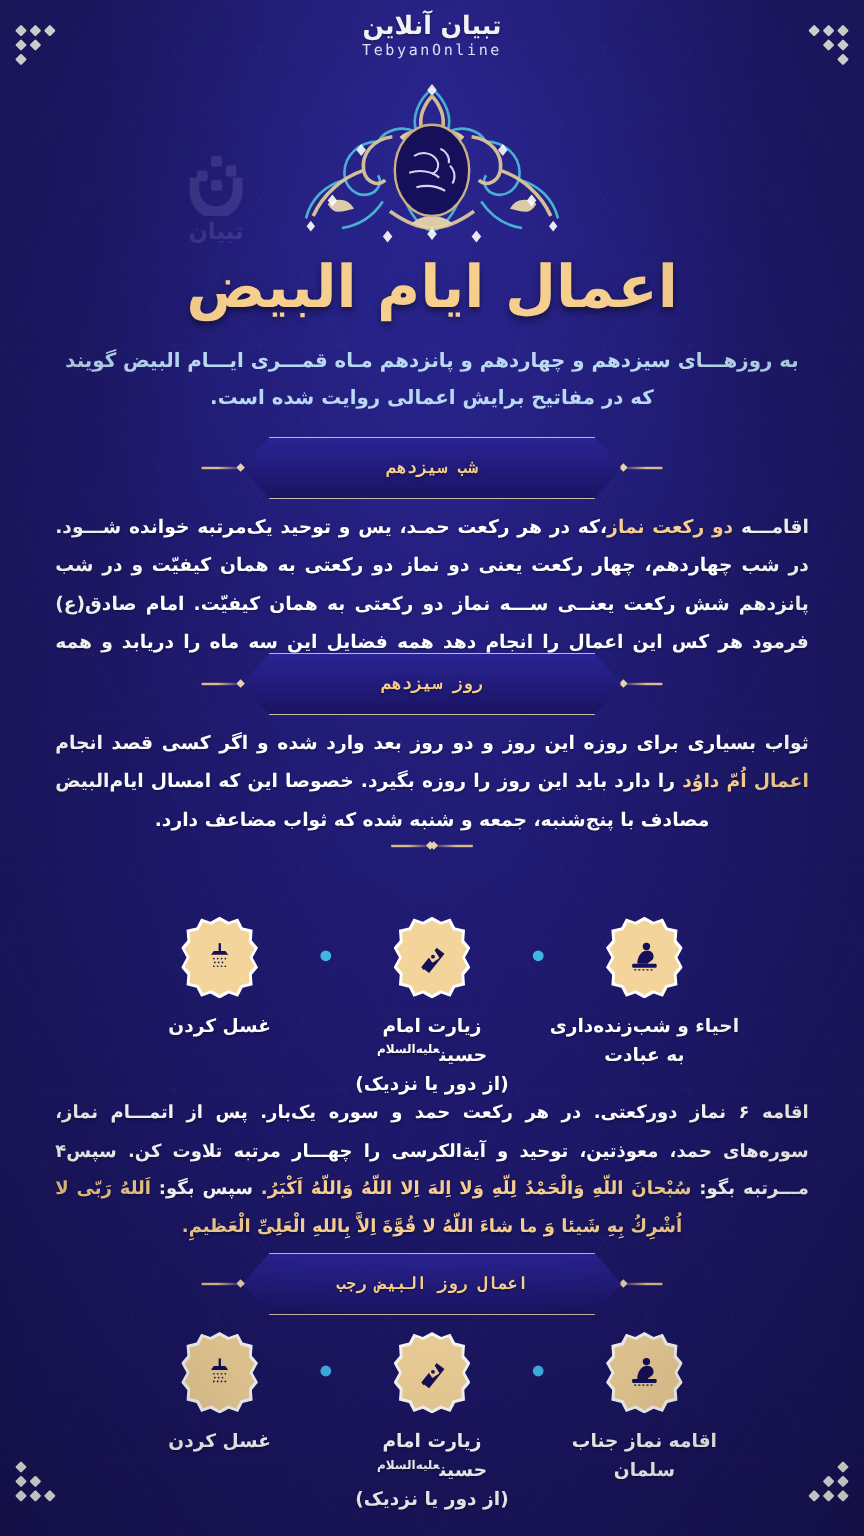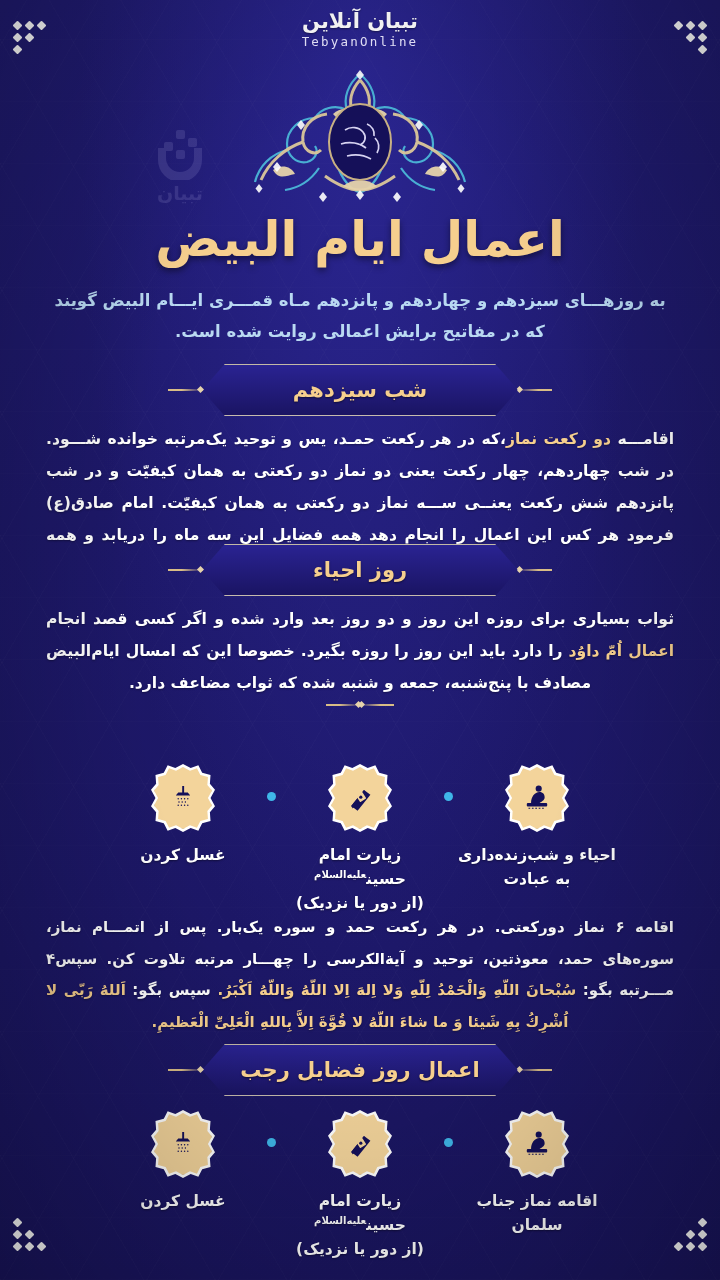--- a/index.html
+++ b/index.html
@@ -84,22 +84,23 @@
   }
   .banner-outer::before{
     content:"";position:absolute;inset:0;
     border:1.5px solid rgba(226,214,178,.85);
     clip-path:polygon(0% 50%, 7.2% 0%, 92.8% 0%, 100% 50%, 92.8% 100%, 7.2% 100%);
     background:linear-gradient(180deg,#2a2392 0%,#1a1463 100%);
   }
   .banner-inner{
     position:relative;z-index:2;width:288px;height:38px;
     display:flex;align-items:center;justify-content:center;
-    color:#f6cf8e;font-size:21px;font-weight:bold;
+    color:#f6cf8e;font-size:14px;font-weight:bold;
     text-shadow:0 1px 2px rgba(0,0,0,.5);
+    font-family:Liberation Mono, monospace;
   }
 
   
   .para{
     position:absolute;left:46px;right:46px;text-align:justify;text-align-last:center;
     color:#ffffff;font-size:15.6px;font-weight:bold;line-height:2.05;
     text-shadow:0 1px 2px rgba(0,0,0,.35);
   }
   .hl{color:#f6cf8e;}
   .para.ar{font-size:15px;line-height:2.1;}
@@ -262,21 +263,21 @@
     <div class="dash r"></div>
   </div>
 
   <div class="para" style="top:424px;">
     <span>اقامـــه </span><span class="hl">دو رکعت نماز</span><span>،که در هر رکعت حمـد، یس و توحید یک‌مرتبه خوانده شـــود. در شب چهاردهم، چهار رکعت یعنی دو نماز دو رکعتی به همان کیفیّت و در شب پانزدهم شش رکعت یعنــی ســـه نماز دو رکعتی به همان کیفیّت. امام صادق(ع) فرمود هر کس این اعمال را انجام دهد همه فضایل این سه ماه را دریابد و همه گناهانش غیر از شرك آمرزیده شود.</span>
   </div>
 
   <div class="banner-wrap" style="top:544px;">
     <div class="dash l"></div>
     <div class="banner-outer">
-      <div class="banner-inner">روز احیاء</div>
+      <div class="banner-inner">روز سیزدهم</div>
     </div>
     <div class="dash r"></div>
   </div>
 
   <div class="para" style="top:604px;">
     <span>ثواب بسیاری برای روزه این روز و دو روز بعد وارد شده و اگر کسی قصد انجام </span><span class="hl">اعمال اُمّ داوُد</span><span> را دارد باید این روز را روزه بگیرد. خصوصا این که امسال ایام‌البیض مصادف با پنج‌شنبه، جمعه و شنبه شده که ثواب مضاعف دارد.</span>
   </div>
 
   <div class="banner-wrap" style="top:704px;">
     <div class="dash l"></div>
@@ -353,21 +354,21 @@
     </div>
   </div>
 
   <div class="para ar" style="top:912px;">
     <span>اقامه ۶ نماز دورکعتی. در هر رکعت حمد و سوره یک‌بار. پس از اتمـــام نماز، سوره‌های حمد، معوذتین، توحید و آیة‌الکرسی را چهـــار مرتبه تلاوت کن. سپس۴ مـــرتبه بگو: </span><span class="hl">سُبْحانَ اللّهِ وَالْحَمْدُ لِلّهِ وَلا اِلهَ اِلا اللّهُ وَاللّهُ اَکْبَرُ.</span><span> سپس بگو: </span><span class="hl">اَللهُ رَبّى لا اُشْرِكُ بِهِ شَیئا وَ ما شاءَ اللّهُ لا قُوَّةَ اِلاَّ بِاللهِ الْعَلِىِّ الْعَظیمِ.</span>
   </div>
 
   <div class="banner-wrap" style="top:1044px;">
     <div class="dash l"></div>
     <div class="banner-outer">
-      <div class="banner-inner">اعمال روز فضایل رجب</div>
+      <div class="banner-inner">اعمال روز البیض رجب</div>
     </div>
     <div class="dash r"></div>
   </div>
 
   <div class="icon-row" style="top:1110px;">
     <div class="icon-cell">
       <div class="badge-ring">
         <div class="badge-shape">
           <svg viewBox="0 0 40 40" width="34" height="34">
             <circle cx="22" cy="9" r="3.6" fill="#14105a"></circle>

